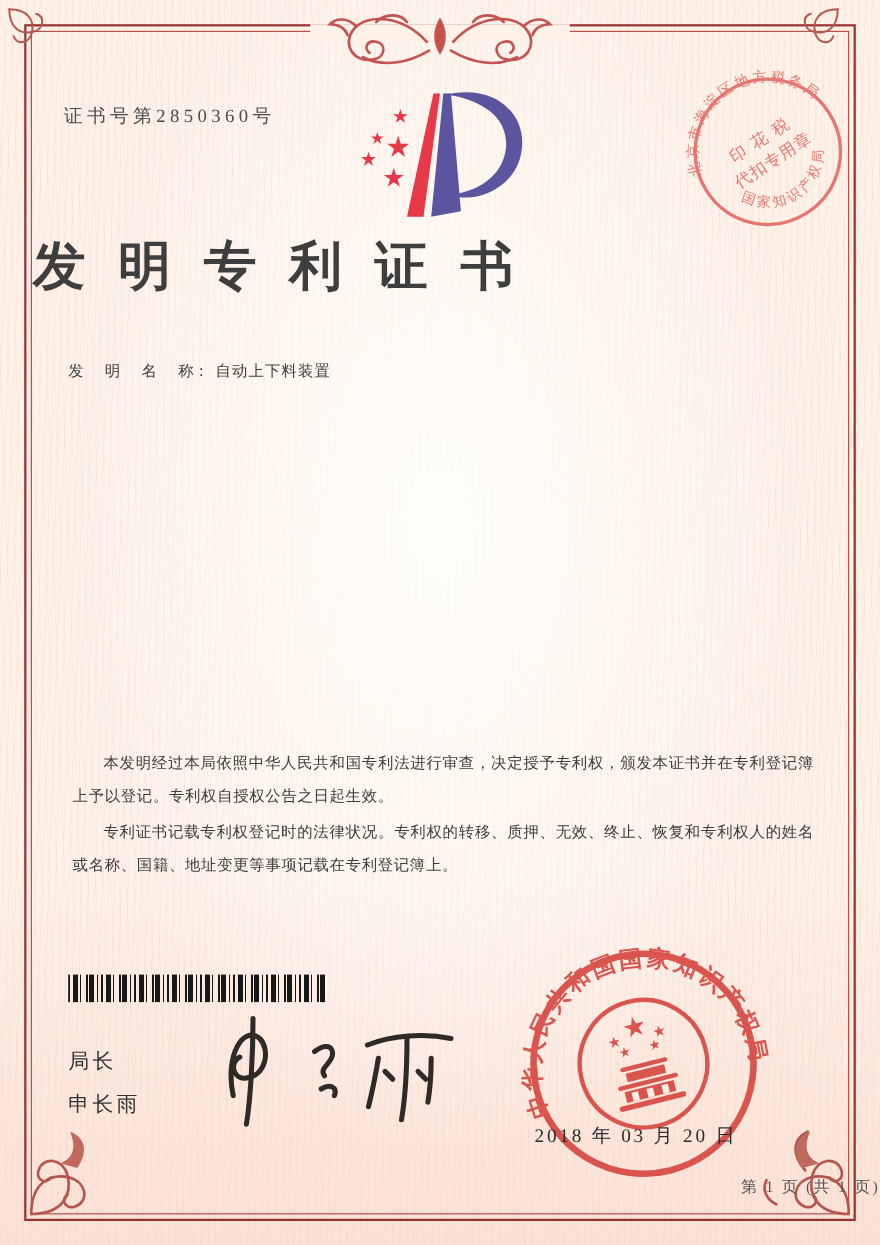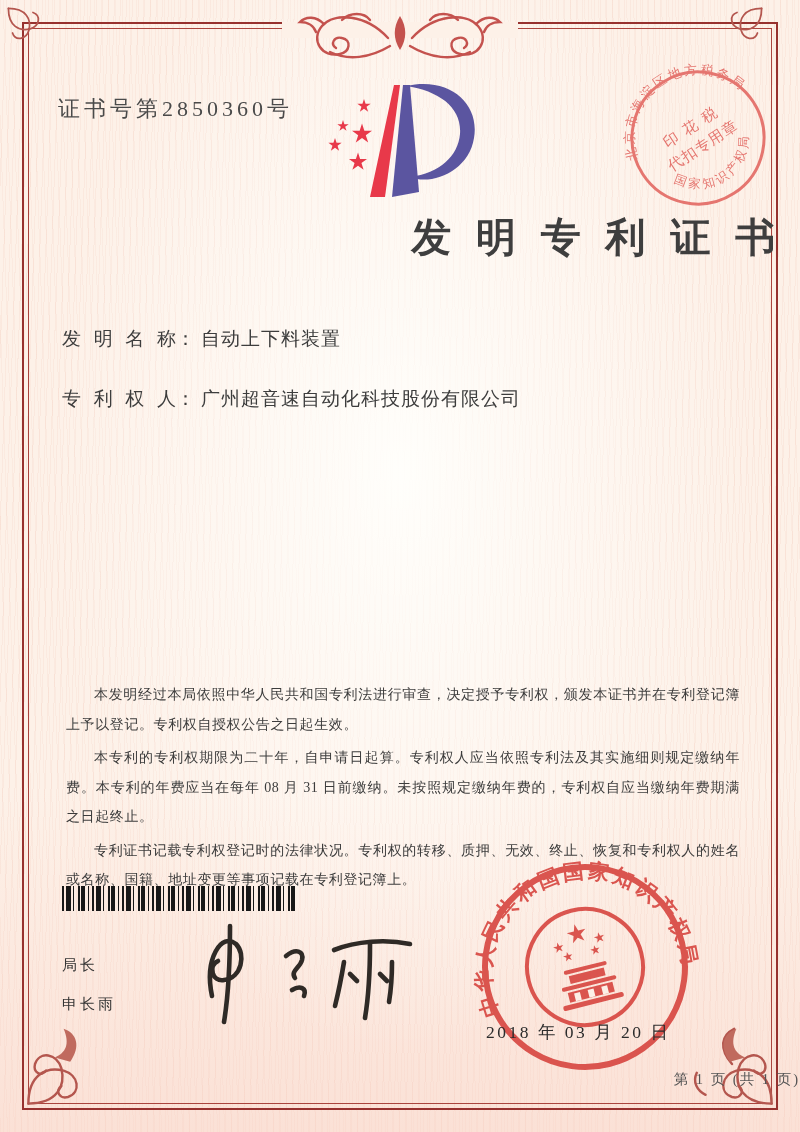--- a/index.html
+++ b/index.html
@@ -17,48 +17,48 @@
   .frame-outer{position:absolute; inset:22px; border:2px solid #97312e; pointer-events:none;}
   .frame-inner{position:absolute; inset:28px; border:1px solid #aa443d; pointer-events:none;}
 
   .top-ornament{position:absolute; left:270px; top:4px; width:260px; height:66px;}
   .corner{position:absolute; width:110px; height:110px;}
   .corner.br{right:24px; bottom:24px;}
   .corner.bl{left:24px; bottom:24px; transform:scaleX(-1);}
   .corner.tl{left:24px; top:24px; transform:scale(-0.62,-0.62); transform-origin:28% 28%;}
   .corner.tr{right:24px; top:24px; transform:scale(0.62,-0.62); transform-origin:72% 28%;}
 
-  .cert-no{position:absolute; left:58px; top:94px; font-size:22px; letter-spacing:4px; color:#4a4a4a;}
+  .cert-no{position:absolute; left:58px; top:94px; font-size:17px; letter-spacing:4px; color:#4a4a4a;}
 
   .logo{position:absolute; left:322px; top:76px; width:156px; height:122px;}
 
   .tax-seal{position:absolute; left:616px; top:56px; width:164px; height:164px;
     transform:rotate(-33deg); opacity:0.88;}
 
-  .title{position:absolute; left:0; right:0; top:210px; text-align:right;
-    font-size:40px; font-weight:600; color:#3e3e3e;
+  .title{position:absolute; left:0; right:0; top:210px; text-align:left;
+    font-size:48px; font-weight:600; color:#3e3e3e;
     letter-spacing:0.62em; text-indent:0.62em; white-space:nowrap;}
 
   .fields{position:absolute; left:62px; top:322px; right:58px;}
-  .field-row{font-size:19px; line-height:33px; margin-bottom:27px; white-space:nowrap; color:#3d3d3d;}
+  .field-row{font-size:14px; line-height:33px; margin-bottom:27px; white-space:nowrap; color:#3d3d3d;}
   .field-label{display:inline-block; width:114px; text-align:justify; text-align-last:justify; vertical-align:top;}
   .field-colon{display:inline-block; margin-right:6px;}
   .field-value{letter-spacing:1px;}
 
   .paragraphs{position:absolute; left:62px; right:56px; top:676px;}
   .paragraphs p{margin:4px; font-size:14px; line-height:29.5px; text-indent:2em;
     text-align:justify; letter-spacing:0.6px; color:#3c3c3c;}
 
   .barcode{position:absolute; left:62px; top:886px; width:234px; height:25px;
     background:
      repeating-linear-gradient(90deg,#181818 0 2px,transparent 2px 4px,#181818 4px 9px,
        transparent 9px 11px,#181818 11px 12px,transparent 12px 16px,#181818 16px 18px,
        transparent 18px 19px,#181818 19px 23px,transparent 23px 26px,#181818 26px 27px,transparent 27px 30px);}
 
-  .official-block{position:absolute; left:62px; top:946px; font-size:15px; line-height:39px; letter-spacing:3px; color:#333;}
+  .official-block{position:absolute; left:62px; top:946px; font-size:19px; line-height:39px; letter-spacing:3px; color:#333;}
   .signature{position:absolute; left:182px; top:916px; width:250px; height:112px;}
 
   .main-seal{position:absolute; left:468px; top:850px; width:234px; height:234px;
     transform:rotate(-14deg); opacity:0.93;}
   .issue-date{position:absolute; left:486px; top:1020px; font-size:17.5px; letter-spacing:2.5px;
     color:#2c2c2c; z-index:5;}
 
   .footer{position:absolute; left:0; right:0; top:1070px; text-align:right;
     font-size:14.5px; letter-spacing:2px; color:#555;}
 
@@ -149,28 +149,24 @@
     <text x="82" y="74" text-anchor="middle" font-size="15" fill="#e26660" letter-spacing="2">印 花 税</text>
     <text x="82" y="96" text-anchor="middle" font-size="15" fill="#e26660" letter-spacing="1">代扣专用章</text>
   </svg>
 
   <div class="title">发明专利证书</div>
 
   <div class="fields">
     <div class="field-row">
       <span class="field-label">发明名称</span><span class="field-colon">：</span><span class="field-value">自动上下料装置</span>
     </div>
-    <div class="field-row">
-      <span class="field-label">专利权人</span><span class="field-colon">：</span><span class="field-value">广州超音速自动化科技股份有限公司</span>
-    </div>
   </div>
 
   <div class="paragraphs">
     <p>本发明经过本局依照中华人民共和国专利法进行审查，决定授予专利权，颁发本证书并在专利登记簿上予以登记。专利权自授权公告之日起生效。</p>
-    <p>本专利的专利权期限为二十年，自申请日起算。专利权人应当依照专利法及其实施细则规定缴纳年费。本专利的年费应当在每年 08 月 31 日前缴纳。未按照规定缴纳年费的，专利权自应当缴纳年费期满之日起终止。</p>
     <p>专利证书记载专利权登记时的法律状况。专利权的转移、质押、无效、终止、恢复和专利权人的姓名或名称、国籍、地址变更等事项记载在专利登记簿上。</p>
   </div>
 
   <div class="barcode"></div>
 
   <div class="official-block">
     <div>局长</div>
     <div>申长雨</div>
   </div>
 

